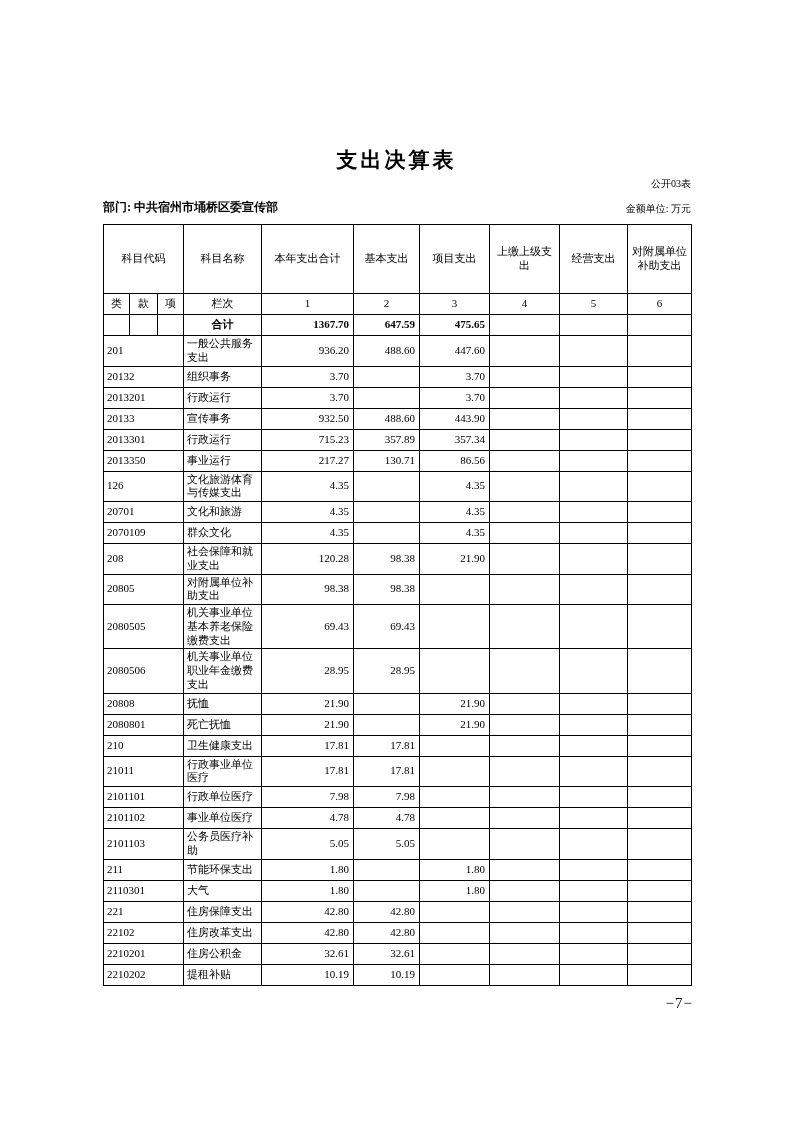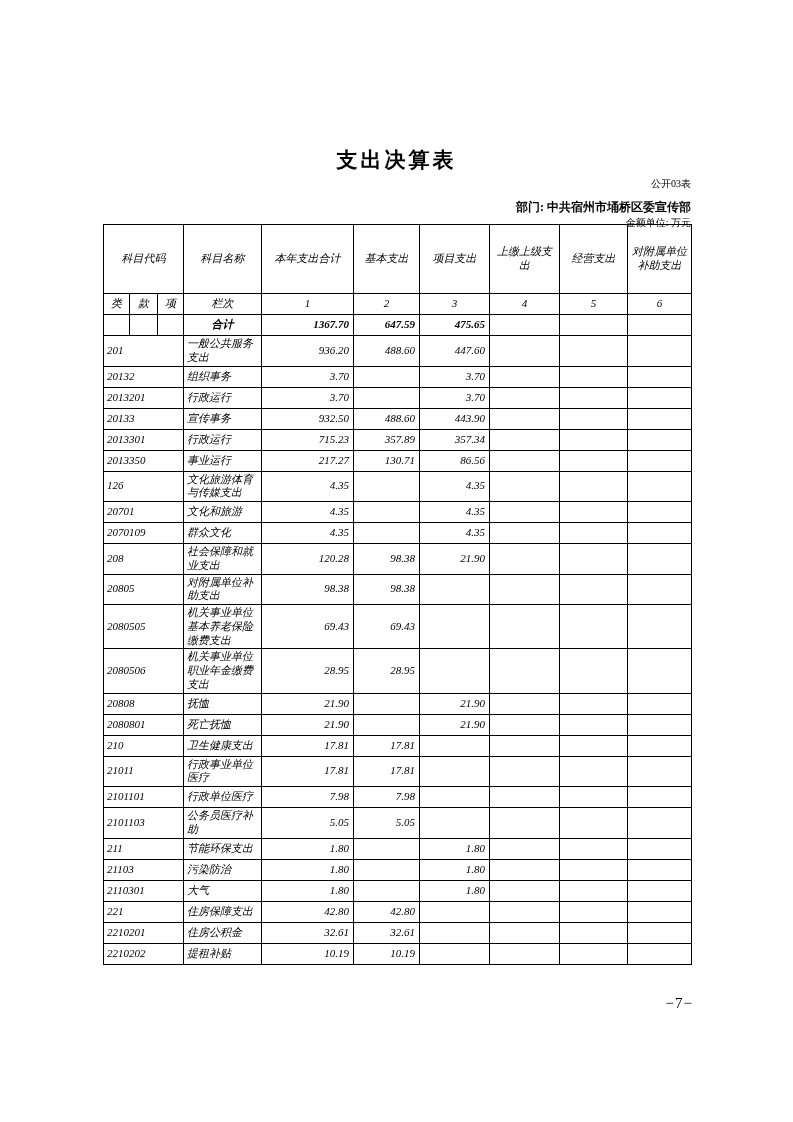--- a/index.html
+++ b/index.html
@@ -29,35 +29,33 @@
     font-size: 10px;
   }
   .meta-row {
     position: absolute;
     top: 199px;
     left: 103px;
     width: 588px;
     display: flex;
     justify-content: space-between;
     align-items: flex-end;
-    flex-direction: column;
   }
   .dept { font-size: 12px; font-weight: bold; }
   .unit { font-size: 10px; }
   .content {
     position: absolute;
     top: 224px;
     left: 103px;
     width: 588px;
   }
   table {
     border-collapse: collapse;
     width: 588px;
     table-layout: fixed;
-    font-style: italic;
   }
   th, td {
     border: 1px solid #000;
     font-size: 11px;
     font-weight: normal;
     padding: 1px 3px;
     vertical-align: middle;
     line-height: 1.25;
     word-break: break-all;
   }
@@ -316,70 +314,80 @@
           <td colspan="3" class="code">2101101</td>
           <td class="name">行政单位医疗</td>
           <td class="num">7.98</td>
           <td class="num">7.98</td>
           <td class="num"></td>
           <td class="num"></td>
           <td class="num"></td>
           <td class="num"></td>
         </tr>
         <tr>
+          <td colspan="3" class="code">2101102</td>
+          <td class="name">事业单位医疗</td>
+          <td class="num">4.78</td>
+          <td class="num">4.78</td>
+          <td class="num"></td>
+          <td class="num"></td>
+          <td class="num"></td>
+          <td class="num"></td>
+        </tr>
+        <tr>
           <td colspan="3" class="code">2101103</td>
           <td class="name">公务员医疗补助</td>
           <td class="num">5.05</td>
           <td class="num">5.05</td>
           <td class="num"></td>
           <td class="num"></td>
           <td class="num"></td>
           <td class="num"></td>
         </tr>
         <tr>
           <td colspan="3" class="code">211</td>
           <td class="name">节能环保支出</td>
           <td class="num">1.80</td>
           <td class="num"></td>
           <td class="num">1.80</td>
           <td class="num"></td>
           <td class="num"></td>
           <td class="num"></td>
         </tr>
         <tr>
-          <td colspan="3" class="code">21103</td>
-          <td class="name">污染防治</td>
-          <td class="num">1.80</td>
-          <td class="num"></td>
-          <td class="num">1.80</td>
-          <td class="num"></td>
-          <td class="num"></td>
-          <td class="num"></td>
-        </tr>
-        <tr>
           <td colspan="3" class="code">2110301</td>
           <td class="name">大气</td>
           <td class="num">1.80</td>
           <td class="num"></td>
           <td class="num">1.80</td>
           <td class="num"></td>
           <td class="num"></td>
           <td class="num"></td>
         </tr>
         <tr>
           <td colspan="3" class="code">221</td>
           <td class="name">住房保障支出</td>
           <td class="num">42.80</td>
           <td class="num">42.80</td>
           <td class="num"></td>
           <td class="num"></td>
           <td class="num"></td>
           <td class="num"></td>
         </tr>
         <tr>
+          <td colspan="3" class="code">22102</td>
+          <td class="name">住房改革支出</td>
+          <td class="num">42.80</td>
+          <td class="num">42.80</td>
+          <td class="num"></td>
+          <td class="num"></td>
+          <td class="num"></td>
+          <td class="num"></td>
+        </tr>
+        <tr>
           <td colspan="3" class="code">2210201</td>
           <td class="name">住房公积金</td>
           <td class="num">32.61</td>
           <td class="num">32.61</td>
           <td class="num"></td>
           <td class="num"></td>
           <td class="num"></td>
           <td class="num"></td>
         </tr>
         <tr>

